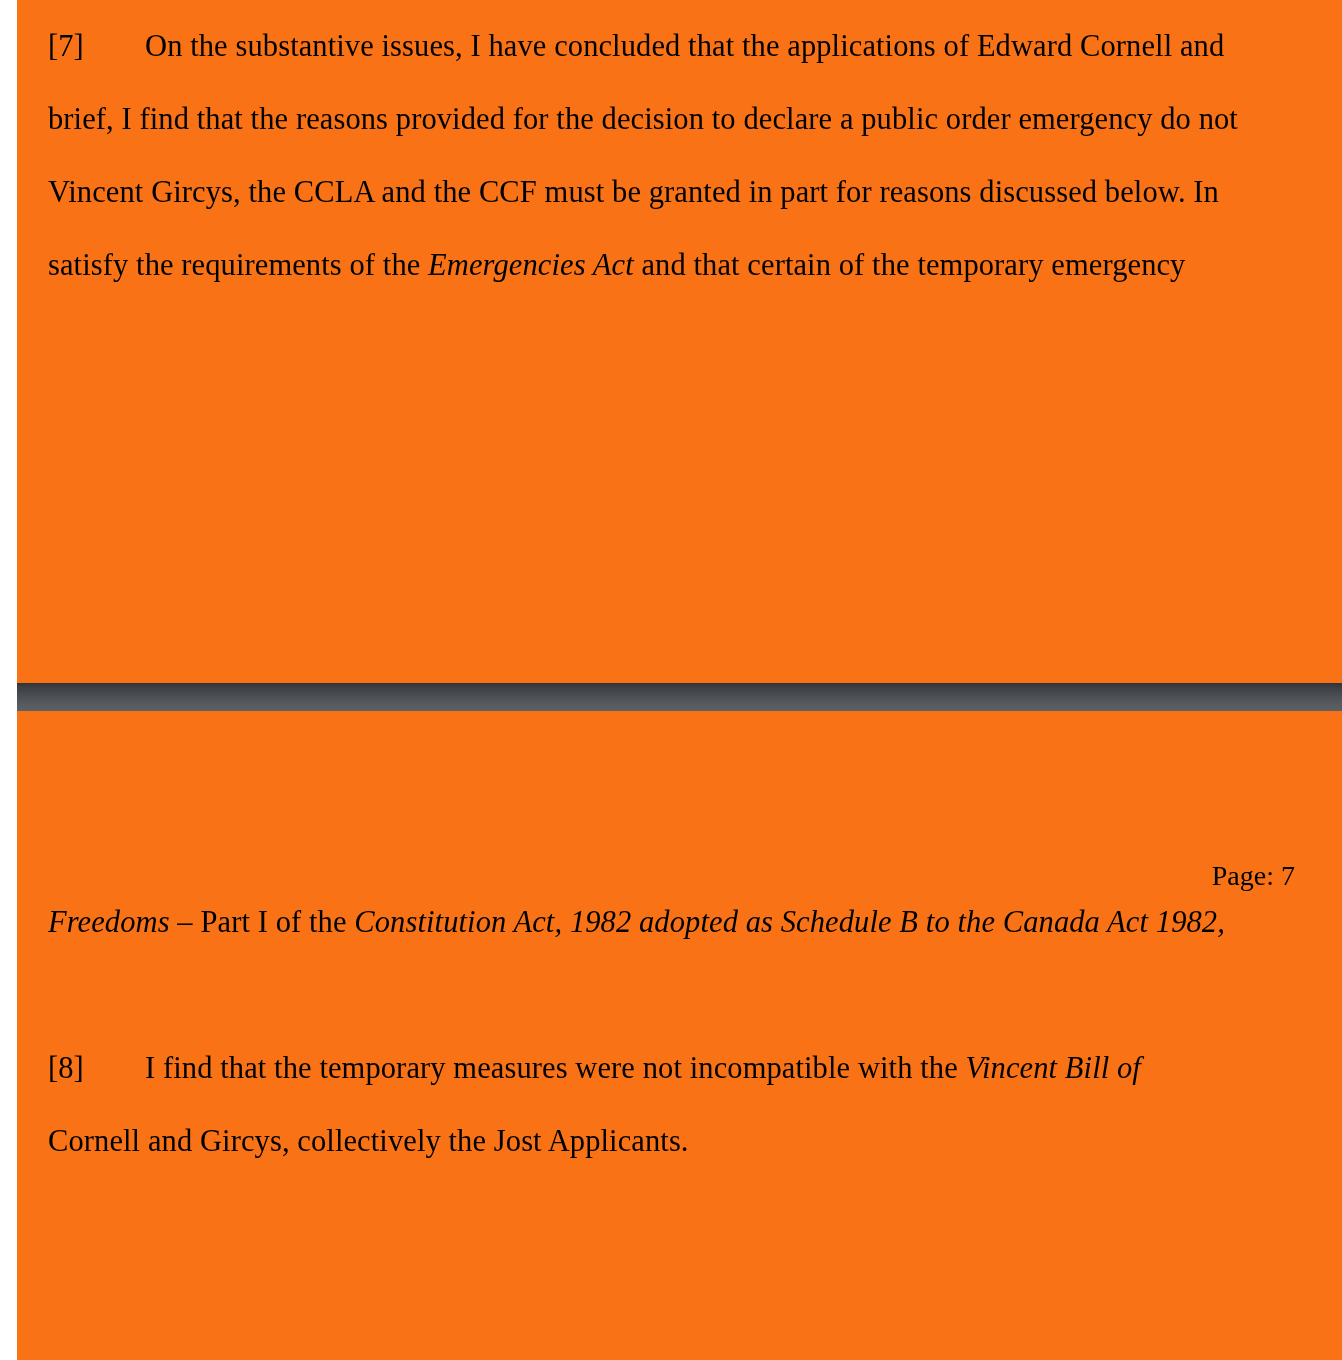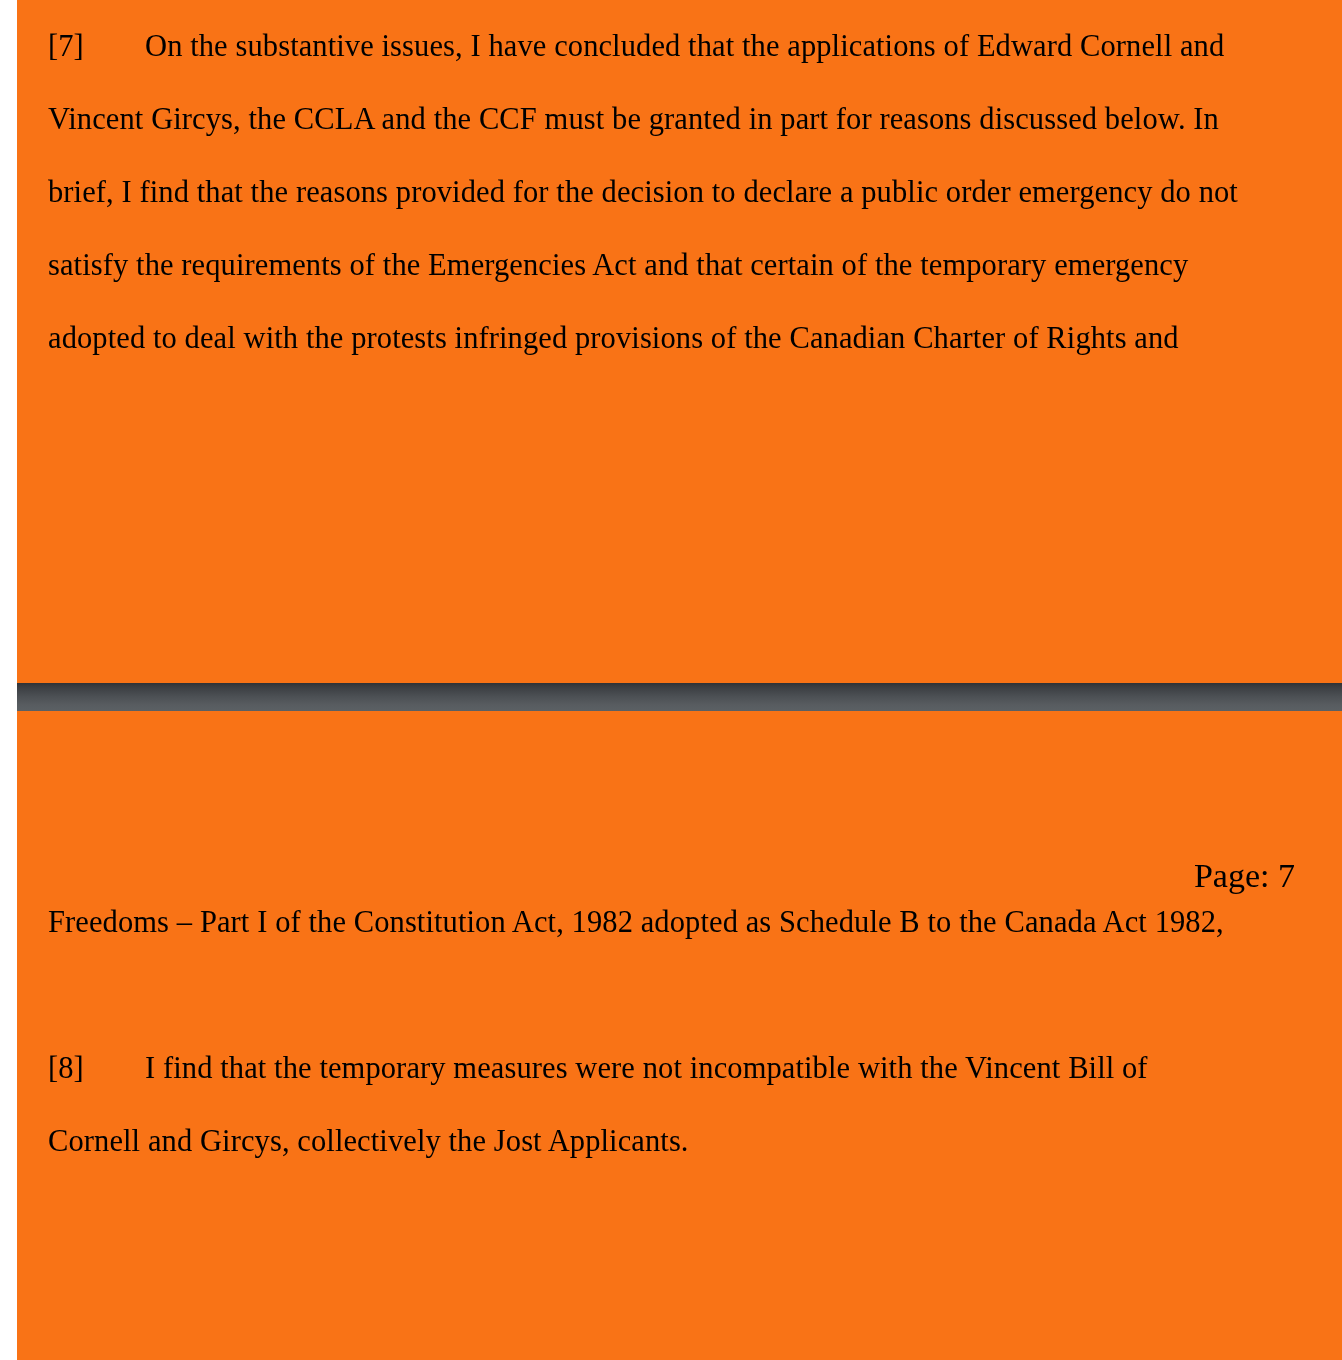--- a/index.html
+++ b/index.html
@@ -34,20 +34,21 @@
     letter-spacing: 0.1px;
   }
   .doc-line.blank {
     visibility: hidden;
   }
   .para-marker {
     display: inline-block;
     min-width: 97px;
   }
   .it {
+    font-style: italic;
   }
 
   
   #page-break-bar {
     position: absolute;
     left: 0;
     top: 683px;
     width: 1342px;
     height: 28px;
     background: linear-gradient(to bottom,
@@ -58,40 +59,39 @@
                 #5b6064 100%);
   }
 
   
   #page-label-row {
     position: absolute;
     left: 31px;
     top: 804px;
     width: 1247px;
     text-align: right;
-    font-size: 34px;
+    font-size: 28px;
     line-height: 48px;
     white-space: pre;
   }
 
   
   #section-top      { top: 10px; }
   #section-bottom   { top: 886px; }
 </style>
 </head>
 <body>
 
 <div id="page">
 
   <div id="section-top" class="doc-section">
       <div class="doc-line"><span class="para-marker">[7]</span><span>On the substantive issues, I have concluded that the applications of Edward Cornell and</span></div>
+      <div class="doc-line"><span>brief, I find that the reasons provided for the decision to declare a public order emergency do not</span></div>
       <div class="doc-line"><span>Vincent Gircys, the CCLA and the CCF must be granted in part for reasons discussed below. In</span></div>
-      <div class="doc-line"><span>brief, I find that the reasons provided for the decision to declare a public order emergency do not</span></div>
       <div class="doc-line"><span>satisfy the requirements of the </span><span class="it">Emergencies Act</span><span> and that certain of the temporary emergency</span></div>
-      <div class="doc-line"><span>adopted to deal with the protests infringed provisions of the </span><span class="it">Canadian Charter of Rights and</span></div>
     </div>
 
   <div id="page-break-bar"></div>
 
   <div id="page-label-row">
     <span>Page: 7</span>
   </div>
 
   <div id="section-bottom" class="doc-section">
       <div class="doc-line"><span class="it">Freedoms</span><span> – Part I of the </span><span class="it">Constitution Act, 1982 adopted as Schedule B to the Canada Act 1982,</span></div>

